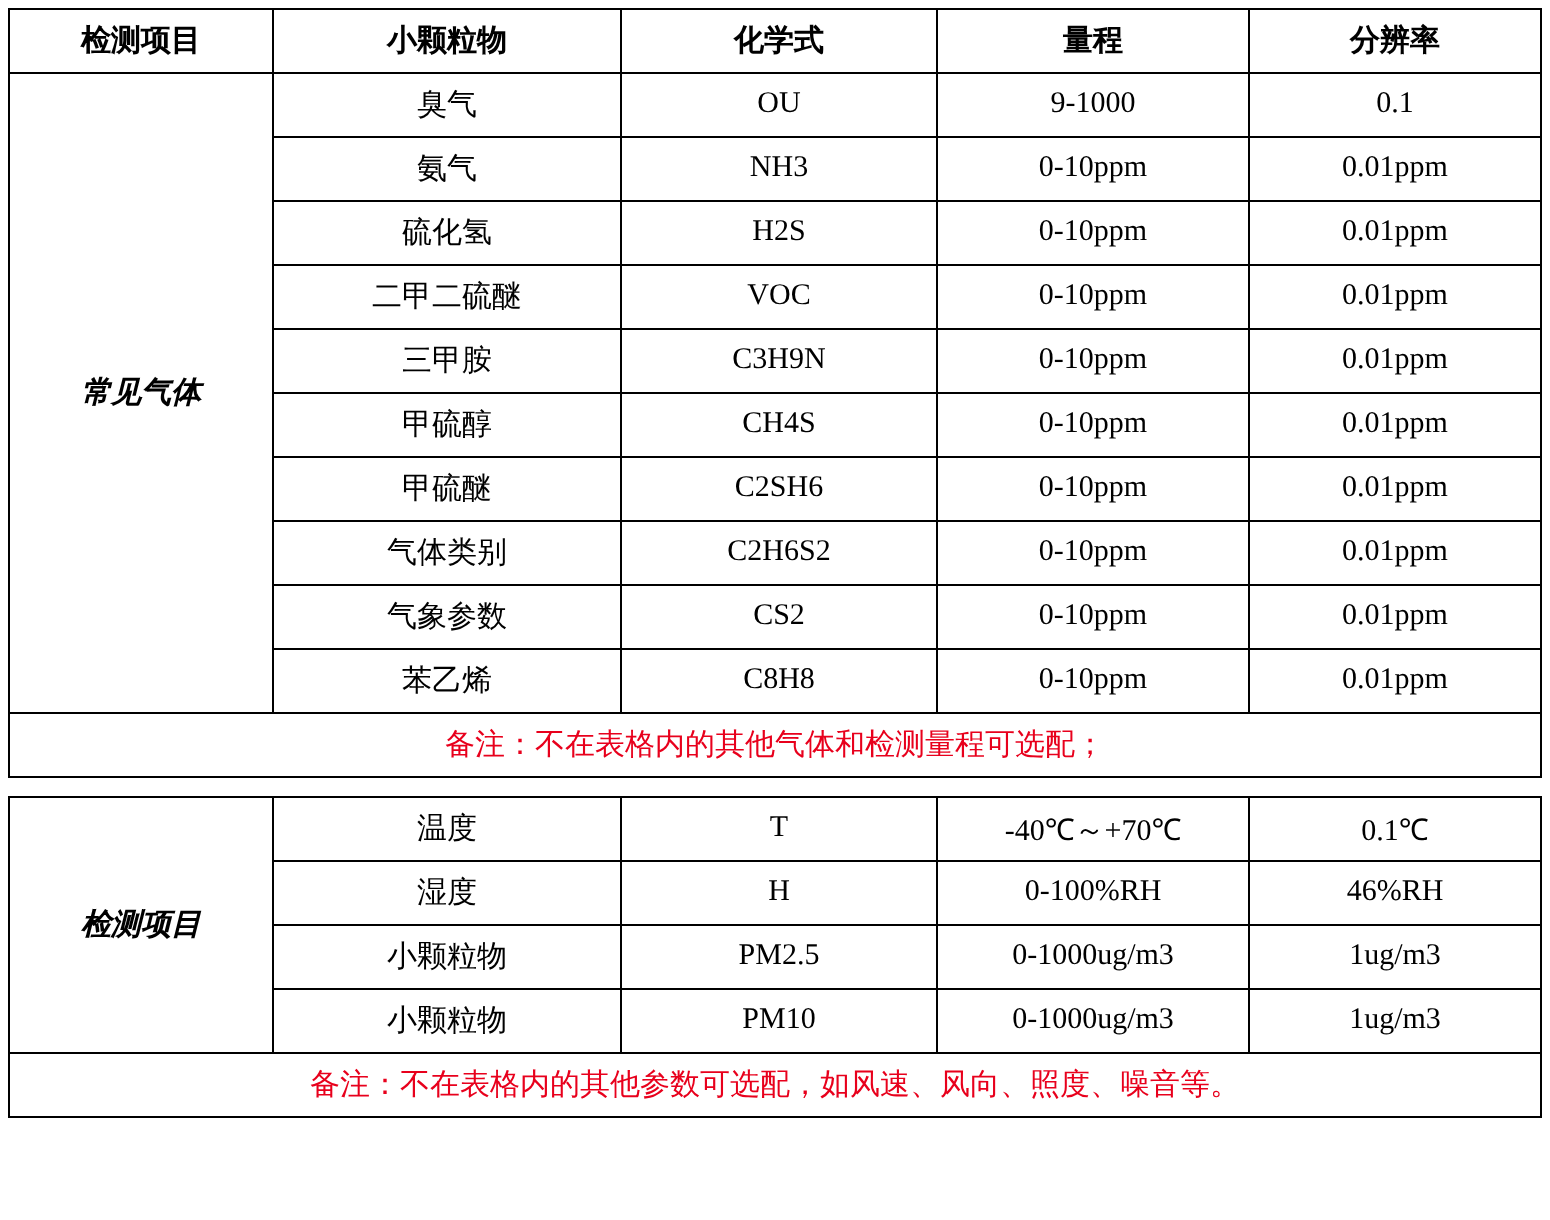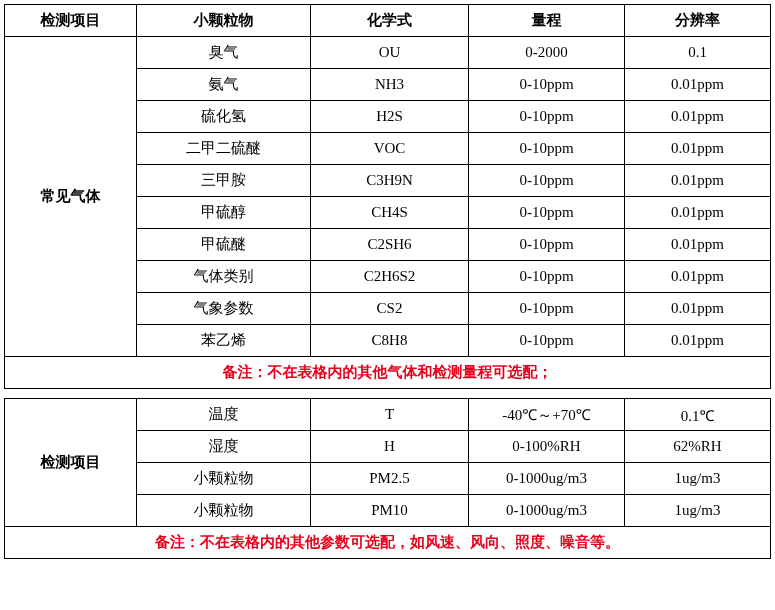--- a/index.html
+++ b/index.html
@@ -35,24 +35,25 @@
     height: 27px;
   }
   td.head {
     font-weight: bold;
     font-size: 17px;
     height: 44px;
   }
   td.group {
     font-weight: bold;
     font-size: 17px;
+    font-style: italic;
   }
   td.note {
     color: #e8001c;
-    font-weight: bold;
+    font-weight: normal;
     font-size: 17px;
     text-align: left;
     padding-left: 8px;
     height: 36px;
   }
   .col1 { width: 132px; }
   .col2 { width: 174px; }
   .col3 { width: 158px; }
   .col4 { width: 156px; }
   .col5 { width: 146px; }
@@ -80,21 +81,21 @@
         <td class="head">小颗粒物</td>
         <td class="head">化学式</td>
         <td class="head">量程</td>
         <td class="head">分辨率</td>
       </tr>
 
       <tr>
         <td class="group" rowspan="10">常见气体</td>
         <td>臭气</td>
         <td>OU</td>
-        <td>0-2000</td>
+        <td>9-1000</td>
         <td>0.1</td>
       </tr>
       <tr>
         <td>氨气</td>
         <td>NH3</td>
         <td>0-10ppm</td>
         <td>0.01ppm</td>
       </tr>
       <tr>
         <td>硫化氢</td>
@@ -166,21 +167,21 @@
         <td class="group" rowspan="4">检测项目</td>
         <td>温度</td>
         <td>T</td>
         <td>-40℃～+70℃</td>
         <td>0.1℃</td>
       </tr>
       <tr>
         <td>湿度</td>
         <td>H</td>
         <td>0-100%RH</td>
-        <td>62%RH</td>
+        <td>46%RH</td>
       </tr>
       <tr>
         <td>小颗粒物</td>
         <td>PM2.5</td>
         <td>0-1000ug/m3</td>
         <td>1ug/m3</td>
       </tr>
       <tr>
         <td>小颗粒物</td>
         <td>PM10</td>

